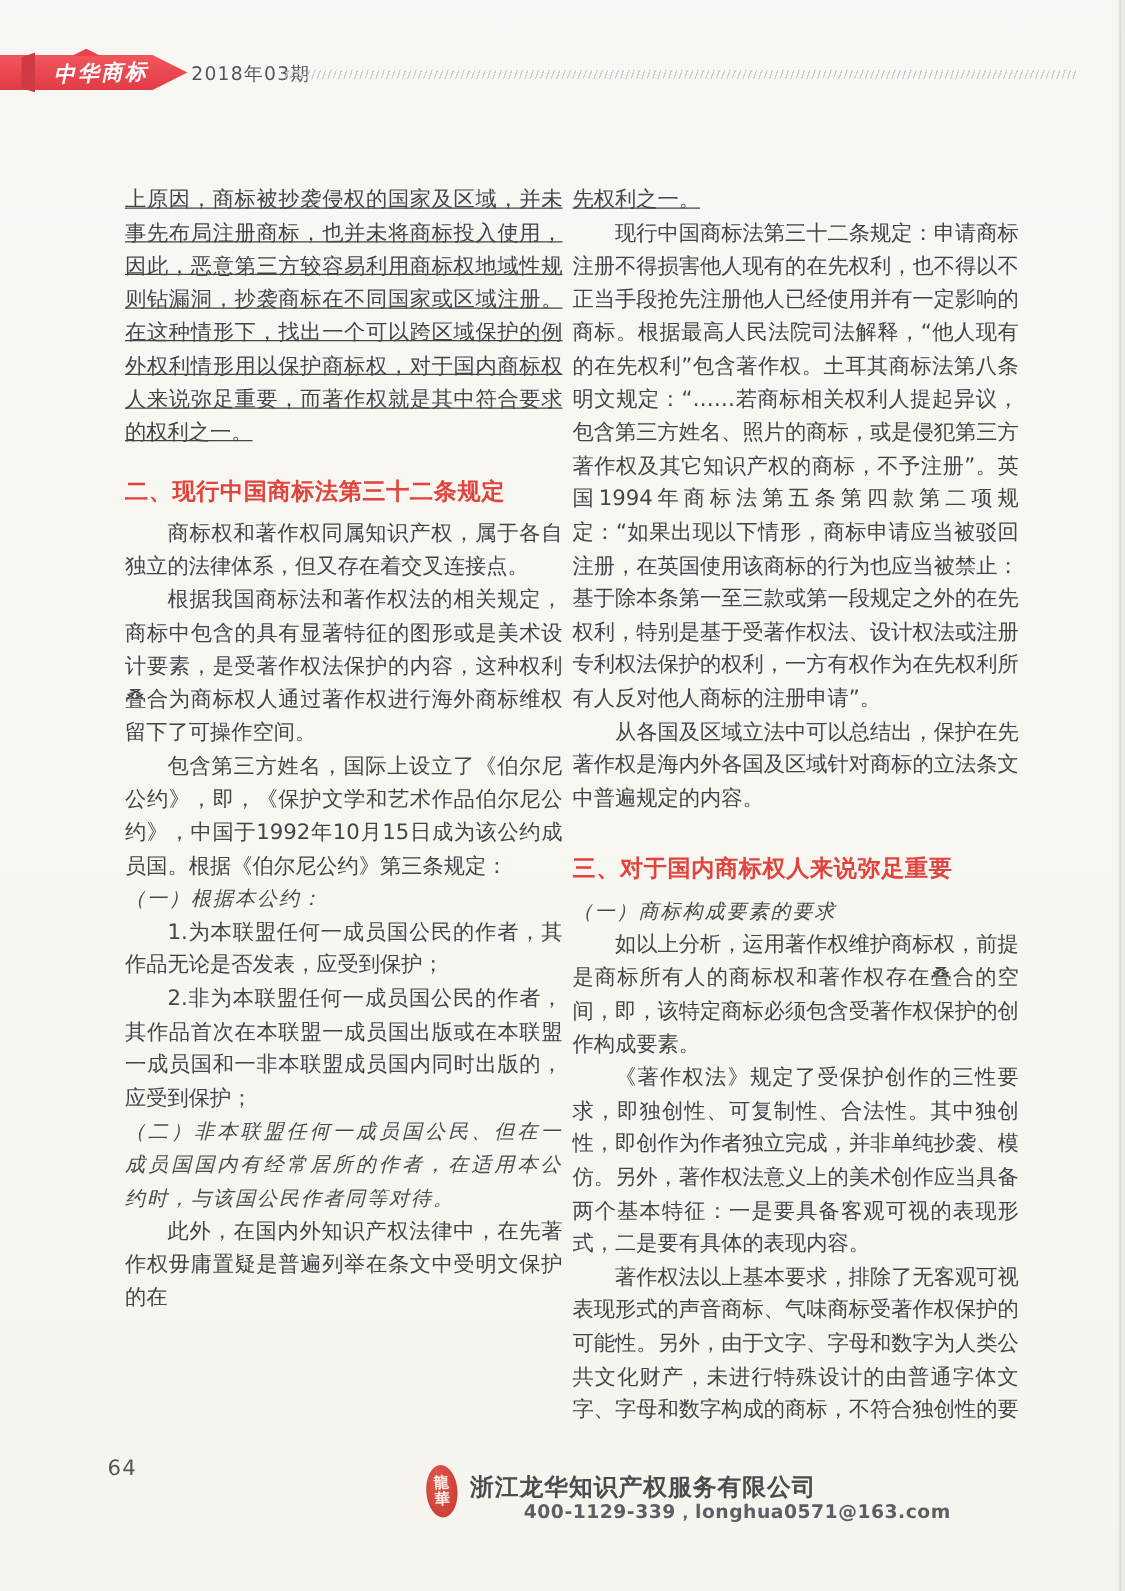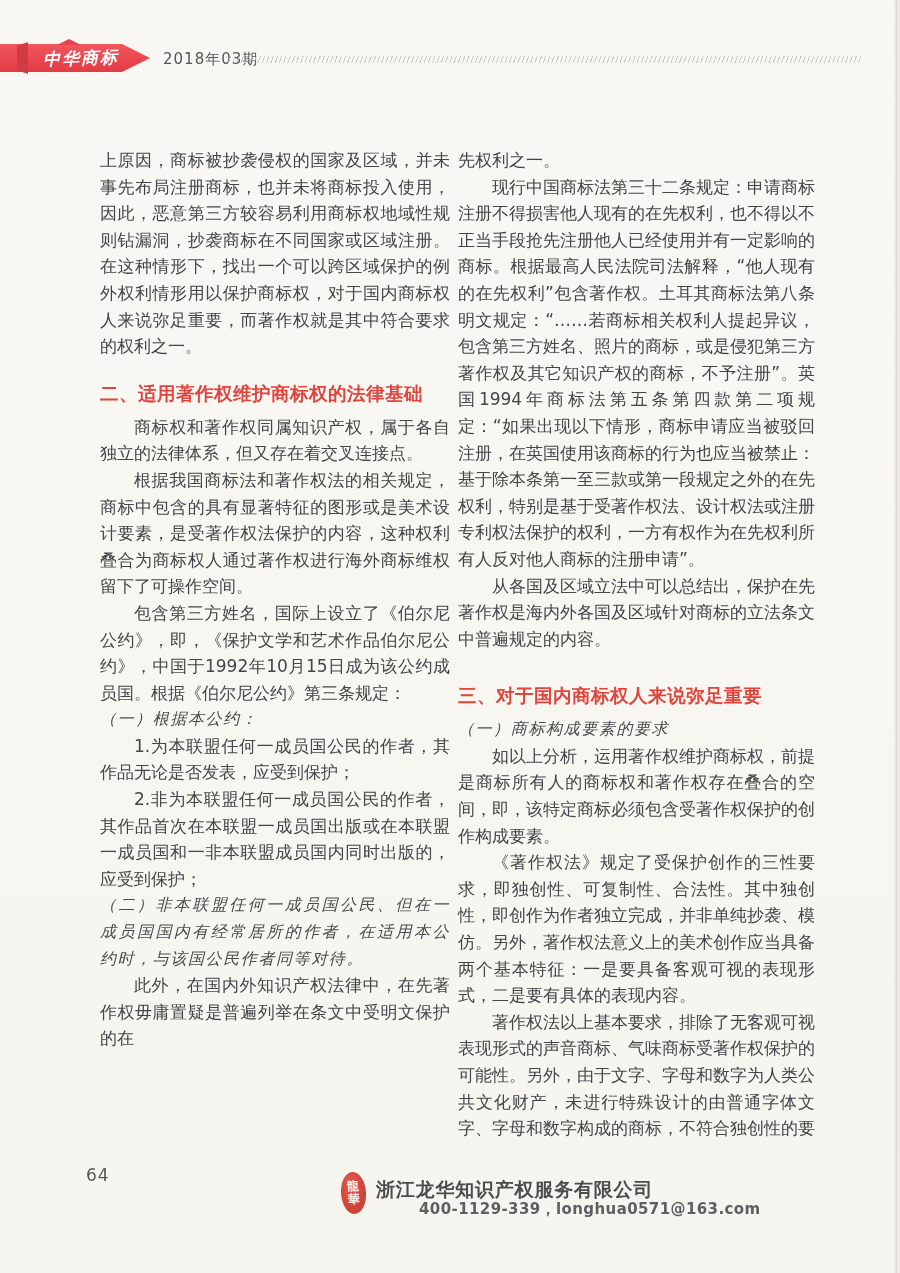--- a/index.html
+++ b/index.html
@@ -19,32 +19,32 @@
     clip-path:polygon(0 0,122px 0,150px 50%,122px 100%,0 100%);}
   .ribbon-fold{position:absolute;left:17px;top:-2px;width:11px;height:32px;
     background:#cf3a43;clip-path:polygon(0 12%,100% 0,100% 100%,0 88%);}
   .ribbon-peak{position:absolute;left:57px;top:-5px;width:24px;height:6px;
     background:#e8434c;clip-path:polygon(0 100%,50% 0,100% 100%);}
   .brand{position:absolute;left:28px;top:3px;width:106px;text-align:center;
     color:#ffffff;font-family:"DejaVu Serif","Liberation Serif",serif;
     font-style:italic;font-weight:bold;font-size:17px;letter-spacing:2px;
     transform:rotate(-2deg);white-space:nowrap;}
   .issue{position:absolute;left:153px;top:50px;font-size:15px;color:#54555a;
-    letter-spacing:1px;white-space:nowrap;margin-left:10px;}
+    letter-spacing:1px;white-space:nowrap;}
   .hatch{position:absolute;left:226px;top:56px;width:636px;height:7px;opacity:.85;
     background:repeating-linear-gradient(110deg,#c5c5c5 0 1px,rgba(0,0,0,0) 1px 4px);}
 
   
   .col{position:absolute;top:147px;font-size:17px;line-height:26.6px;
     color:#43454a;text-align:justify;}
   #col-left{left:100px;width:350px;}
   #col-right{left:458px;width:357px;}
   .blk{margin:0;}
   .para{text-indent:2em;}
-  .cont{text-indent:0;}
+  .cont{text-indent:0;text-decoration:underline;}
   .heading{color:#e0443c;font-weight:bold;font-size:18.5px;line-height:26px;
     margin-top:21px;margin-bottom:7px;text-indent:0;text-align:left;letter-spacing:.5px;}
   #col-right .heading{margin-top:31px;}
   .kai{font-family:"DejaVu Serif","Liberation Serif",serif;font-style:italic;
     font-size:16px;letter-spacing:1.6px;color:#484a4e;text-indent:0;line-height:26.6px;}
 
   
   .page-num{position:absolute;left:86px;top:1165px;font-size:17px;color:#55575b;
     letter-spacing:1px;}
   .seal{position:absolute;left:341px;top:1172px;width:25px;height:42px;
@@ -68,21 +68,21 @@
   <div class="ribbon-body"></div>
   <div class="ribbon-peak"></div>
   <div class="ribbon-fold"></div>
   <div class="brand">中华商标</div>
 </div>
 <div class="issue">2018年03期</div>
 <div class="hatch"></div>
 
 <div class="col" id="col-left">
     <p class="blk cont">上原因，商标被抄袭侵权的国家及区域，并未事先布局注册商标，也并未将商标投入使用，因此，恶意第三方较容易利用商标权地域性规则钻漏洞，抄袭商标在不同国家或区域注册。在这种情形下，找出一个可以跨区域保护的例外权利情形用以保护商标权，对于国内商标权人来说弥足重要，而著作权就是其中符合要求的权利之一。</p>
-    <p class="blk heading">二、适用著作权维护商标权的法律基础</p>
+    <p class="blk heading">二、现行中国商标法第三十二条规定</p>
     <p class="blk para">商标权和著作权同属知识产权，属于各自独立的法律体系，但又存在着交叉连接点。</p>
     <p class="blk para">根据我国商标法和著作权法的相关规定，商标中包含的具有显著特征的图形或是美术设计要素，是受著作权法保护的内容，这种权利叠合为商标权人通过著作权进行海外商标维权留下了可操作空间。</p>
     <p class="blk para">包含第三方姓名，国际上设立了《伯尔尼公约》，即，《保护文学和艺术作品伯尔尼公约》，中国于1992年10月15日成为该公约成员国。根据《伯尔尼公约》第三条规定：</p>
     <p class="blk kai">（一）根据本公约：</p>
     <p class="blk para">1.为本联盟任何一成员国公民的作者，其作品无论是否发表，应受到保护；</p>
     <p class="blk para">2.非为本联盟任何一成员国公民的作者，其作品首次在本联盟一成员国出版或在本联盟一成员国和一非本联盟成员国内同时出版的，应受到保护；</p>
     <p class="blk kai">（二）非本联盟任何一成员国公民、但在一成员国国内有经常居所的作者，在适用本公约时，与该国公民作者同等对待。</p>
     <p class="blk para">此外，在国内外知识产权法律中，在先著作权毋庸置疑是普遍列举在条文中受明文保护的在</p>
   </div>
 <div class="col" id="col-right">

